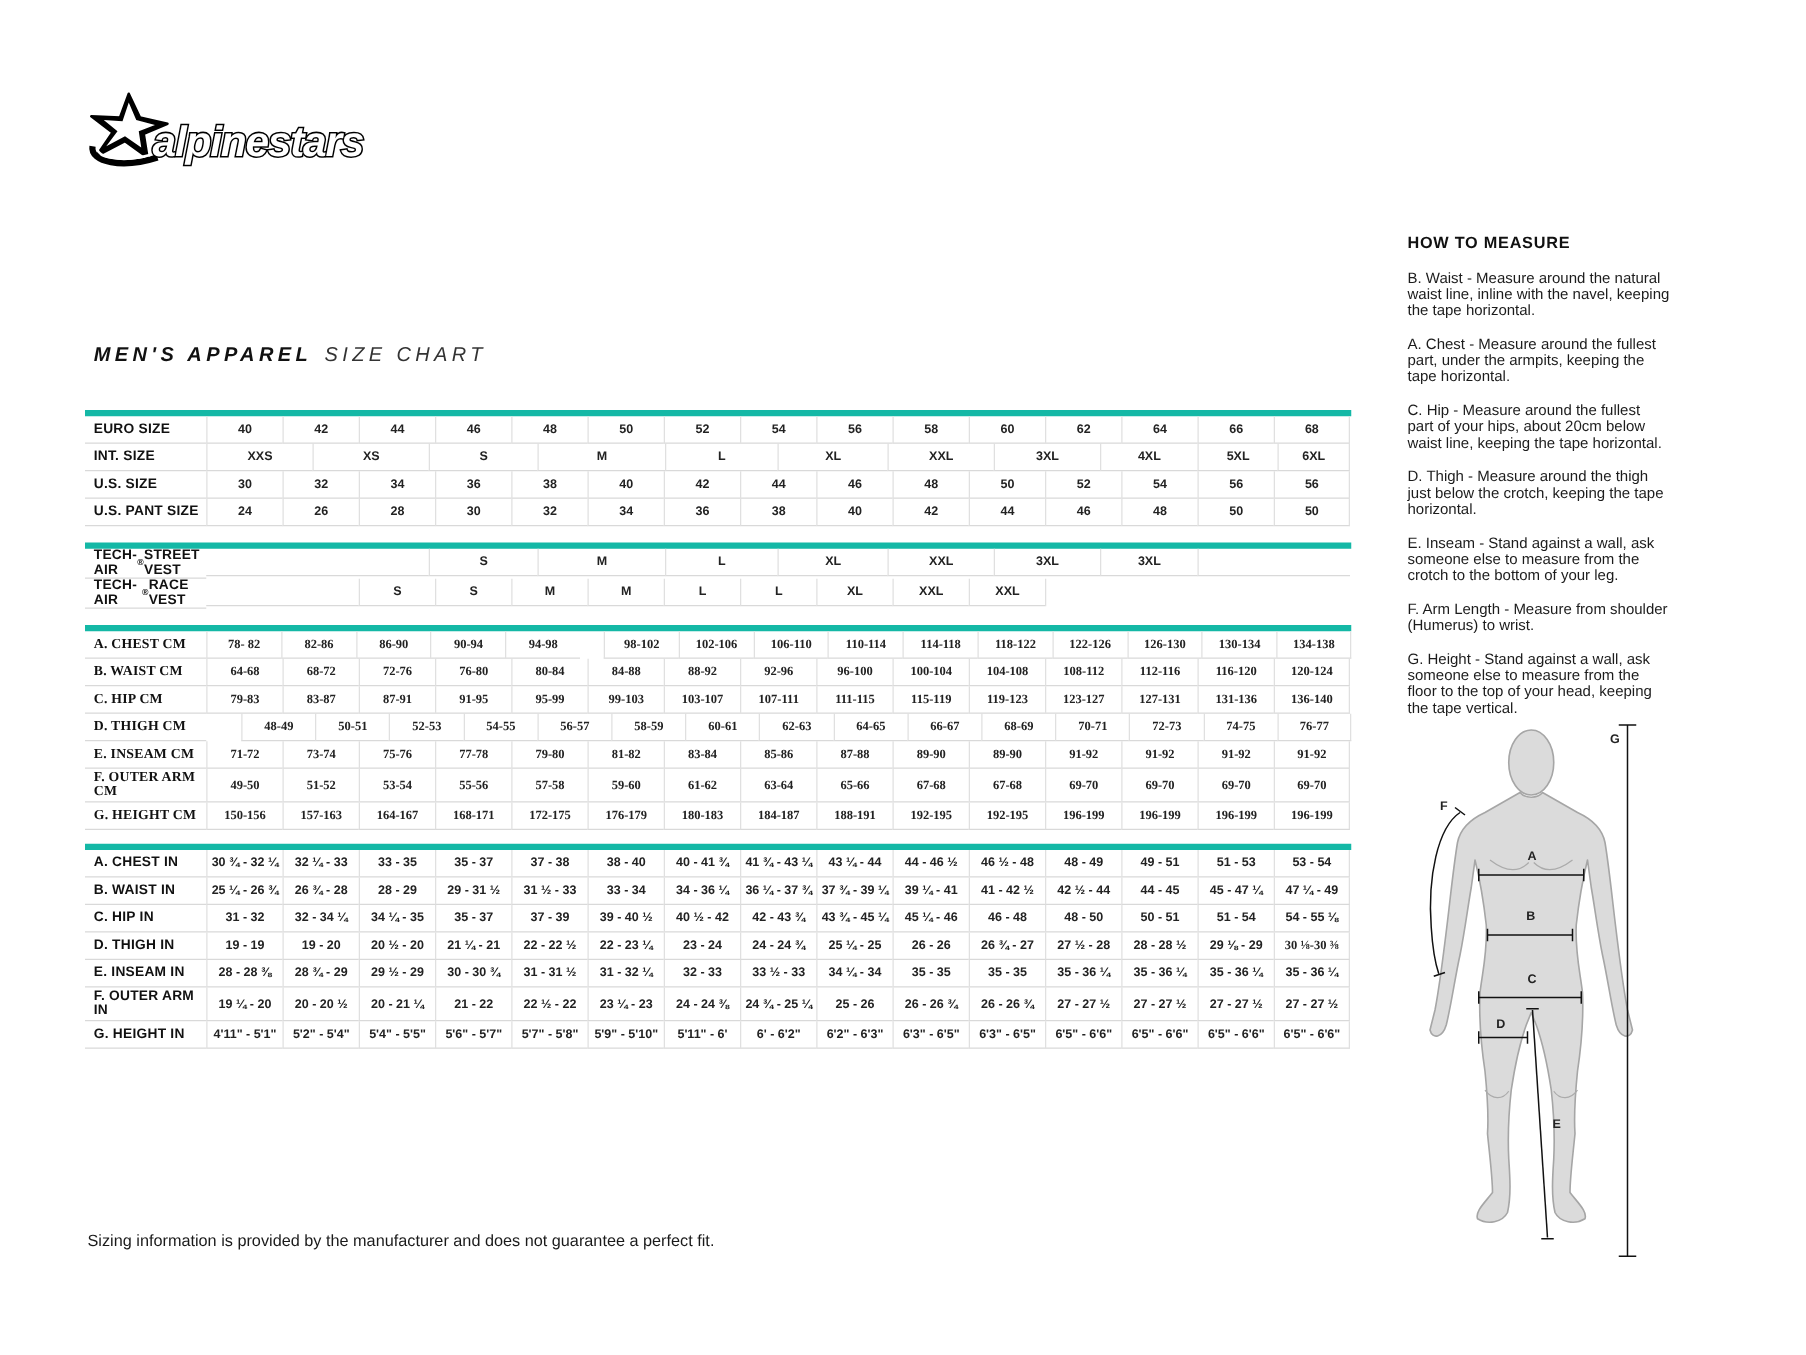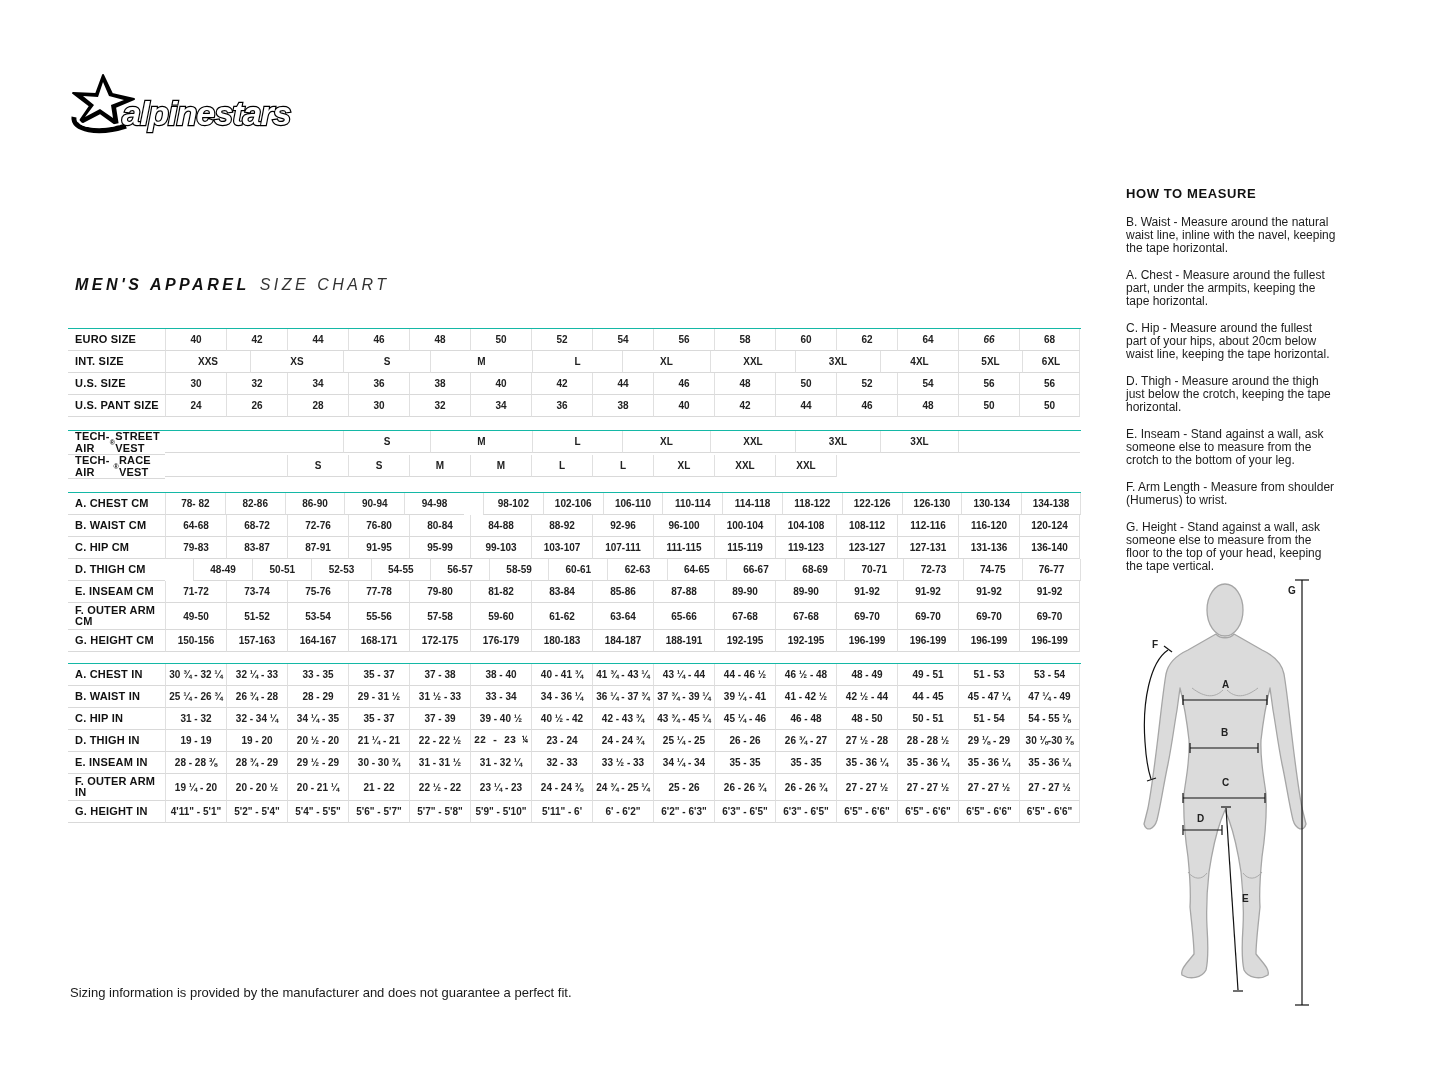--- a/index.html
+++ b/index.html
@@ -8,23 +8,23 @@
     font-family:"Liberation Sans",sans-serif;color:#1a1a1a;overflow:hidden;
   }
   
   #logo{position:absolute;left:70px;top:72px;width:262px;height:72px;}
   
   #title{position:absolute;left:75px;top:276px;font-style:italic;font-size:16px;letter-spacing:3.5px;white-space:nowrap;}
   #title .main{font-weight:bold;color:#111;}
   #title .sub{font-weight:normal;color:#333;margin-left:10px;}
   
   #size-table{position:absolute;left:68px;top:328px;width:1013px;}
-  .t-block{border-top:1px solid #14b8a6;}
+  .t-block{border-top:5px solid #14b8a6;}
   .t-block.gap13{margin-bottom:13px;}
-  .t-block.gap11{margin-bottom:11px;}
+  .t-block.gap11{margin-bottom:11px;font-family:Liberation Serif, serif;}
   .t-row{display:flex;align-items:stretch;}
   .t-lab{
     width:97px;min-width:97px;display:flex;align-items:center;
     padding-left:7px;box-sizing:border-box;
     font-size:11px;font-weight:bold;color:#111;line-height:1.05;
     border-bottom:1px solid #d9d9d9;letter-spacing:.2px;white-space:normal;
   }
   .t-lab sup{font-size:7px;}
   .t-cell{
     display:flex;align-items:center;justify-content:center;
@@ -74,21 +74,21 @@
         <div class="t-cell" style="width: 61px;">46</div>
         <div class="t-cell" style="width: 61px;">48</div>
         <div class="t-cell" style="width: 61px;">50</div>
         <div class="t-cell" style="width: 61px;">52</div>
         <div class="t-cell" style="width: 61px;">54</div>
         <div class="t-cell" style="width: 61px;">56</div>
         <div class="t-cell" style="width: 61px;">58</div>
         <div class="t-cell" style="width: 61px;">60</div>
         <div class="t-cell" style="width: 61px;">62</div>
         <div class="t-cell" style="width: 61px;">64</div>
-        <div class="t-cell" style="width: 61px; font-style: italic;">66</div>
+        <div class="t-cell" style="width: 61px;">66</div>
         <div class="t-cell" style="width: 61px;">68</div>
       </div>
       <div class="t-row">
         <div class="t-lab">INT. SIZE</div>
         <div class="t-cell" style="width: 85px;">XXS</div>
         <div class="t-cell" style="width: 93px;">XS</div>
         <div class="t-cell" style="width: 87px;">S</div>
         <div class="t-cell" style="width: 102px;">M</div>
         <div class="t-cell" style="width: 90px;">L</div>
         <div class="t-cell" style="width: 88px;">XL</div>
@@ -346,30 +346,30 @@
         <div class="t-cell" style="width: 61px;">51 - 54</div>
         <div class="t-cell" style="width: 61px;">54 - 55 ⅛</div>
       </div>
       <div class="t-row">
         <div class="t-lab">D. THIGH IN</div>
         <div class="t-cell" style="width: 61px;">19 - 19</div>
         <div class="t-cell" style="width: 61px;">19 - 20</div>
         <div class="t-cell" style="width: 61px;">20 ½ - 20</div>
         <div class="t-cell" style="width: 61px;">21 ¼ - 21</div>
         <div class="t-cell" style="width: 61px;">22 - 22 ½</div>
-        <div class="t-cell" style="width: 61px; font-family: Liberation Mono, monospace;">22 - 23 ¼</div>
+        <div class="t-cell" style="width: 61px;">22 - 23 ¼</div>
         <div class="t-cell" style="width: 61px;">23 - 24</div>
         <div class="t-cell" style="width: 61px;">24 - 24 ¾</div>
         <div class="t-cell" style="width: 61px;">25 ¼ - 25</div>
         <div class="t-cell" style="width: 61px;">26 - 26</div>
         <div class="t-cell" style="width: 61px;">26 ¾ - 27</div>
         <div class="t-cell" style="width: 61px;">27 ½ - 28</div>
         <div class="t-cell" style="width: 61px;">28 - 28 ½</div>
         <div class="t-cell" style="width: 61px;">29 ⅛ - 29</div>
-        <div class="t-cell" style="width: 61px;">30 ⅛-30 ⅜</div>
+        <div class="t-cell" style="width: 61px; font-family: Liberation Serif, serif;">30 ⅛-30 ⅜</div>
       </div>
       <div class="t-row">
         <div class="t-lab">E. INSEAM IN</div>
         <div class="t-cell" style="width: 61px;">28 - 28 ⅜</div>
         <div class="t-cell" style="width: 61px;">28 ¾ - 29</div>
         <div class="t-cell" style="width: 61px;">29 ½ - 29</div>
         <div class="t-cell" style="width: 61px;">30 - 30 ¾</div>
         <div class="t-cell" style="width: 61px;">31 - 31 ½</div>
         <div class="t-cell" style="width: 61px;">31 - 32 ¼</div>
         <div class="t-cell" style="width: 61px;">32 - 33</div>

